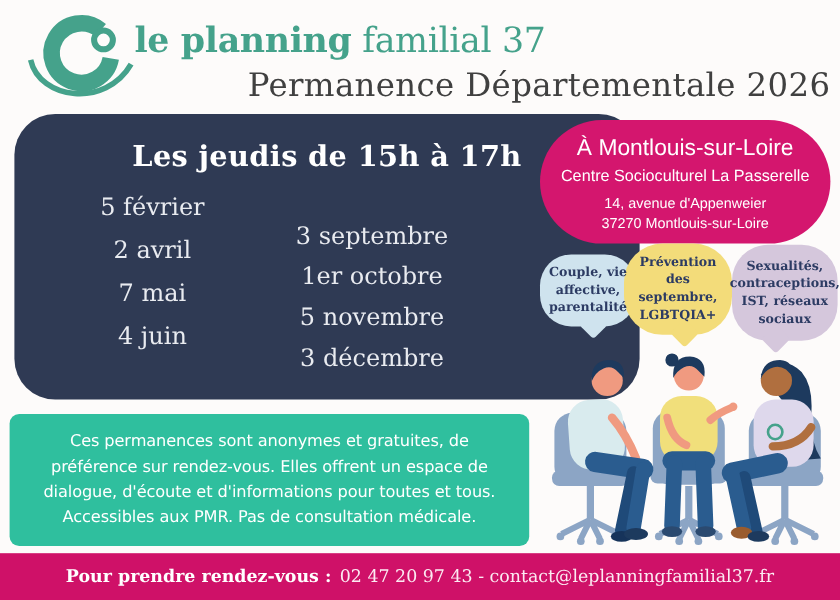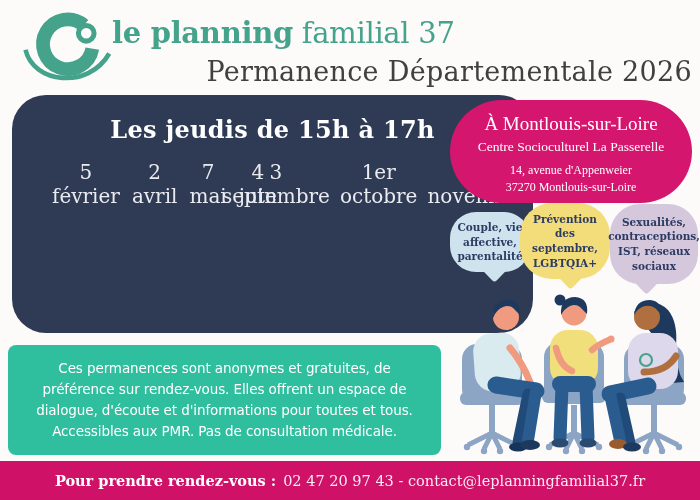--- a/index.html
+++ b/index.html
@@ -13,35 +13,35 @@
          font-size:29px;white-space:nowrap;letter-spacing:-0.3px}
   .brand .b{font-weight:700}
   .subtitle{right:8px;top:56px;color:#404040;font-family:"DejaVu Serif",serif;
             font-size:27px;letter-spacing:0.3px;white-space:nowrap}
 
   
   .schedule{left:12px;top:95px;width:521px;height:238px;background:#2f3a54;border-radius:34px}
   .schedule h2{margin:20px 0 0;text-align:center;font-family:"DejaVu Serif",serif;
                font-size:24px;font-weight:700;color:#ffffff;letter-spacing:0.3px}
   .cols{display:flex;padding:16px 0 0 40px}
-  .col{display:flex;flex-direction:row;text-align:center;
+  .col{display:flex;flex-direction:column;text-align:center;
        font-family:"DejaVu Serif",serif;color:#e9ebf0;font-size:20px}
   .col.left{width:150px;gap:12px}
-  .col.right{width:176px;margin-left:20px;margin-top:0;gap:10px}
+  .col.right{width:176px;margin-left:20px;margin-top:24px;gap:10px}
 
   
   .info{left:8px;top:345px;width:433px;height:110px;background:#2fbf9e;border-radius:8px;
         display:flex;align-items:center;justify-content:center}
   .info p{margin:0;padding:0 14px;color:#ffffff;font-size:13.5px;line-height:1.55;
           text-align:center;font-family:"DejaVu Sans",sans-serif;letter-spacing:-0.1px}
 
   
   .pill{left:450px;top:100px;width:242px;height:103px;background:#d4166e;border-radius:52px;
         color:#ffffff;text-align:center;box-sizing:border-box;padding-top:13px;
-        font-family:Liberation Serif, serif}
+        font-family:Liberation Sans, sans-serif}
   .pill .city{font-size:19px;margin-bottom:4px}
   .pill .venue{font-size:13.5px;margin-bottom:7px}
   .pill .addr{font-size:12px;line-height:1.4}
 
   
   .bubble{position:absolute;display:flex;align-items:center;justify-content:center;
           text-align:center;font-family:"DejaVu Serif",serif;font-weight:700;
           color:#2c3b63;font-size:10.5px;line-height:1.4}
   .bubble::after{content:"";position:absolute;bottom:-7px;width:17px;height:17px;
                  background:inherit;transform:rotate(45deg);border-radius:3px;z-index:0}

